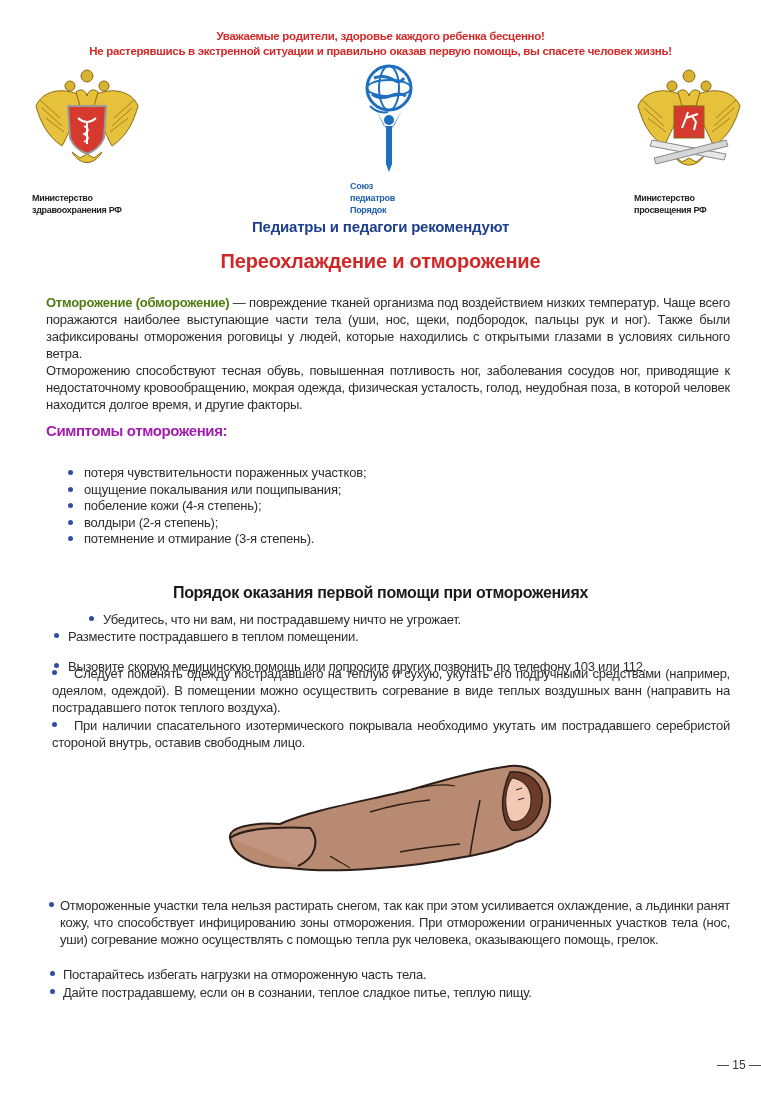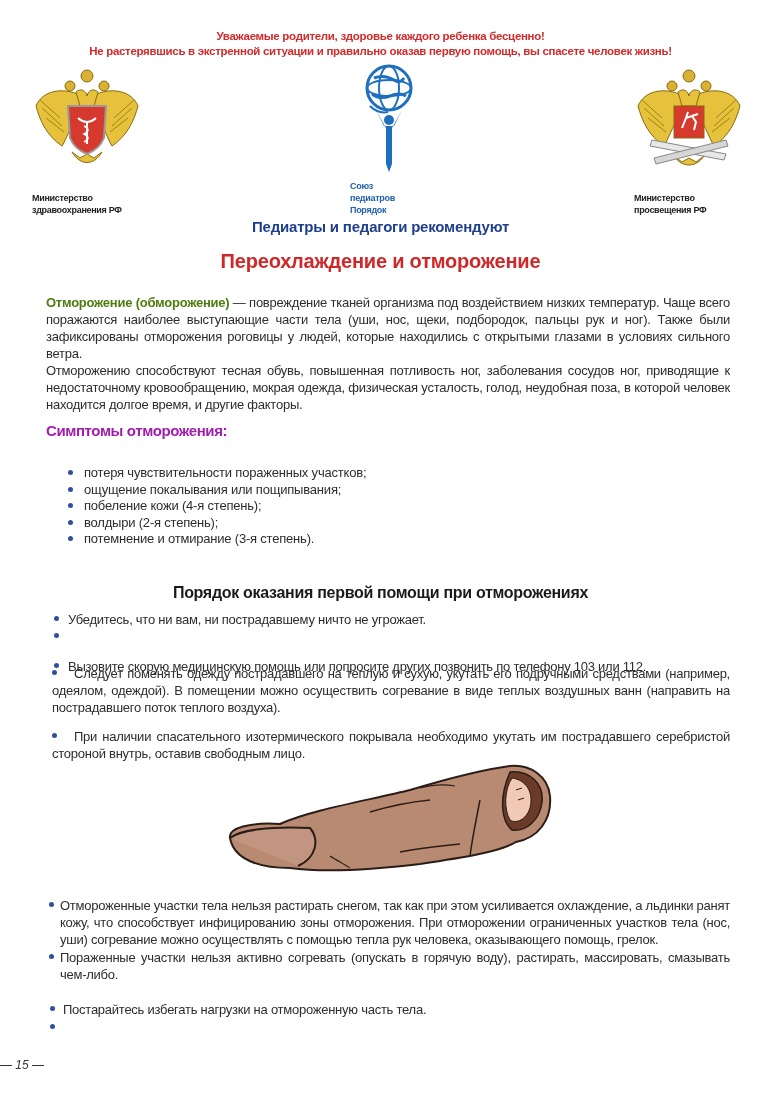--- a/index.html
+++ b/index.html
@@ -17,21 +17,21 @@
           color:#2d2d2d; letter-spacing:-0.25px; }
   .para b { color:#4d7c0f; }
   .symptoms-head { left:46px; top:422px; font-weight:bold; font-size:15px; color:#a21caf; letter-spacing:-0.4px; }
   ul.list { list-style:none; margin:0; padding:0; }
   ul.list li { position:relative; }
   .bullet { position:absolute; width:5px; height:5px; border-radius:50%; background:#2f4f9e; }
   .symptoms li { font-size:13px; line-height:16.5px; padding-left:0; color:#2d2d2d; letter-spacing:-0.2px; }
   .section-title { left:0; width:761px; text-align:center; top:584px; font-weight:bold;
                    font-size:16px; color:#1a1a1a; letter-spacing:-0.3px; }
   .steps li, .after li { font-size:13px; line-height:17px; color:#2d2d2d; text-align:justify; letter-spacing:-0.25px; }
-  .page-num { left:0; width:761px; text-align:left; top:1058px; font-size:12px; color:#333;font-style:italic; }
+  .page-num { left:0; width:761px; text-align:right; top:1058px; font-size:12px; color:#333; }
 </style>
 </head>
 <body>
 
 <div class="abs header-red" style="top:30px;">Уважаемые родители, здоровье каждого ребенка бесценно!</div>
 <div class="abs header-red" style="top:45px;">Не растерявшись в экстренной ситуации и правильно оказав первую помощь, вы спасете человек жизнь!</div>
 
 <div class="abs" style="left:32px; top:66px; width:110px;">
   <svg width="110" height="108" viewBox="0 0 110 108">
 
@@ -115,28 +115,28 @@
   <li><span class="bullet" style="left:-16px; top:5px;"></span><span>потеря чувствительности пораженных участков;</span></li>
   <li><span class="bullet" style="left:-16px; top:5px;"></span><span>ощущение покалывания или пощипывания;</span></li>
   <li><span class="bullet" style="left:-16px; top:5px;"></span><span>побеление кожи (4-я степень);</span></li>
   <li><span class="bullet" style="left:-16px; top:5px;"></span><span>волдыри (2-я степень);</span></li>
   <li><span class="bullet" style="left:-16px; top:5px;"></span><span>потемнение и отмирание (3-я степень).</span></li>
 </ul>
 
 <div class="abs section-title">Порядок оказания первой помощи при отморожениях</div>
 
 <ul class="abs list steps" style="left:68px; top:611px; width:662px;">
-  <li style="height:17px;"><span class="bullet" style="left:-14px; top:5px;"></span><span>Убедитесь, что ни вам, ни пострадавшему ничто не угрожает.</span></li>
-  <li style="height:17px;"><span class="bullet" style="left:-14px; top:5px;"></span></li>
+  <li style="height:17px;margin-left:35px;"><span class="bullet" style="left:-14px; top:5px;"></span><span>Убедитесь, что ни вам, ни пострадавшему ничто не угрожает.</span></li>
+  <li style="height:17px;"><span class="bullet" style="left:-14px; top:5px;"></span><span>Разместите пострадавшего в теплом помещении.</span></li>
   <li style="margin-top:13px;"><span class="bullet" style="left:-14px; top:5px;"></span><span>Вызовите скорую медицинскую помощь или попросите других позвонить по телефону 103 или 112.</span></li>
 </ul>
 <div class="abs steps" style="left:52px; top:665px; width:678px;">
   <ul class="list steps">
     <li style="text-indent:22px;"><span class="bullet" style="left:0px; top:5px; text-indent:0;"></span><span>Следует поменять одежду пострадавшего на теплую и сухую, укутать его подручными средствами (например, одеялом, одеждой). В помещении можно осуществить согревание в виде теплых воздушных ванн (направить на пострадавшего поток теплого воздуха).</span></li>
-    <li style="text-indent:22px; margin-top:12px;"><span class="bullet" style="left:0px; top:5px; text-indent:0;"></span><span>При наличии спасательного изотермического покрывала необходимо укутать им пострадавшего серебристой стороной внутрь, оставив свободным лицо.</span></li>
+    <li style="text-indent:22px; margin-top:1px;"><span class="bullet" style="left:0px; top:5px; text-indent:0;"></span><span>При наличии спасательного изотермического покрывала необходимо укутать им пострадавшего серебристой стороной внутрь, оставив свободным лицо.</span></li>
   </ul>
 </div>
 
 <div class="abs" style="left:220px; top:760px; width:340px; height:115px;">
   <svg width="340" height="115" viewBox="0 0 340 115">
     <path d="M10,78 C8,68 30,62 60,64 C90,50 150,40 190,30 C230,18 260,10 290,6 C310,4 328,16 330,36 C332,60 318,78 296,82 C280,92 240,98 200,104 C150,110 100,112 70,108 C40,108 14,100 10,78 Z" fill="#b98a72" stroke="#2a1d18" stroke-width="2"></path>
     <path d="M10,78 C20,70 50,66 90,68 C100,80 96,98 78,106" fill="#c29580" stroke="#2a1d18" stroke-width="2"></path>
 
     <path d="M290,12 C310,10 324,24 322,42 C320,60 306,72 292,70 C282,62 278,40 290,12 Z" fill="#6b3a28" stroke="#2a1d18" stroke-width="1.5"></path>
 
@@ -146,18 +146,17 @@
     <path d="M150,52 C170,46 190,42 210,40" fill="none" stroke="#2a1d18" stroke-width="1.5"></path>
     <path d="M180,92 C200,88 220,86 240,84" fill="none" stroke="#2a1d18" stroke-width="1.5"></path>
     <path d="M260,40 C256,60 252,80 250,96" fill="none" stroke="#2a1d18" stroke-width="1.5"></path>
     <path d="M200,28 C215,24 225,24 235,26" fill="none" stroke="#2a1d18" stroke-width="1.2"></path>
     <path d="M110,96 C116,100 124,104 130,108" fill="none" stroke="#2a1d18" stroke-width="1.2"></path>
   </svg>
 </div>
 
 <ul class="abs list after" style="left:60px; top:897px; width:670px;">
   <li><span class="bullet" style="left:-11px; top:5px;"></span><span>Отмороженные участки тела нельзя растирать снегом, так как при этом усиливается охлаждение, а льдинки ранят кожу, что способствует инфицированию зоны отморожения. При отморожении ограниченных участков тела (нос, уши) согревание можно осуществлять с помощью тепла рук человека, оказывающего помощь, грелок.</span></li>
-  <li style="margin-top:1px;"><span class="bullet" style="left:-11px; top:5px;"></span><span>Пораженные участки нельзя активно согревать (опускать в горячую воду), растирать, массировать, смазывать чем-либо.</span></li>
   <li style="margin-top:18px; padding-left:3px;"><span class="bullet" style="left:-10px; top:5px;"></span><span>Постарайтесь избегать нагрузки на отмороженную часть тела.</span></li>
-  <li style="margin-top:1px; padding-left:3px;"><span class="bullet" style="left:-10px; top:5px;"></span></li>
+  <li style="margin-top:1px; padding-left:3px;"><span class="bullet" style="left:-10px; top:5px;"></span><span>Дайте пострадавшему, если он в сознании, теплое сладкое питье, теплую пищу.</span></li>
 </ul>
 
 <div class="abs page-num">— 15 —</div>
 
 </body></html>

